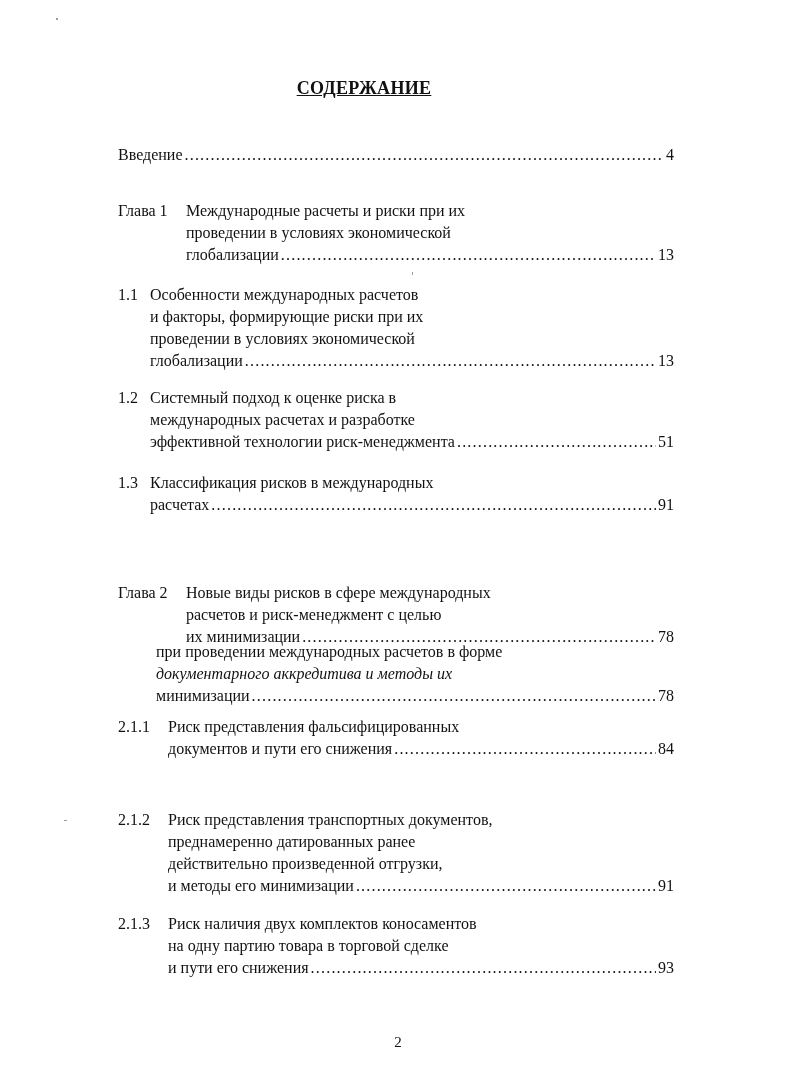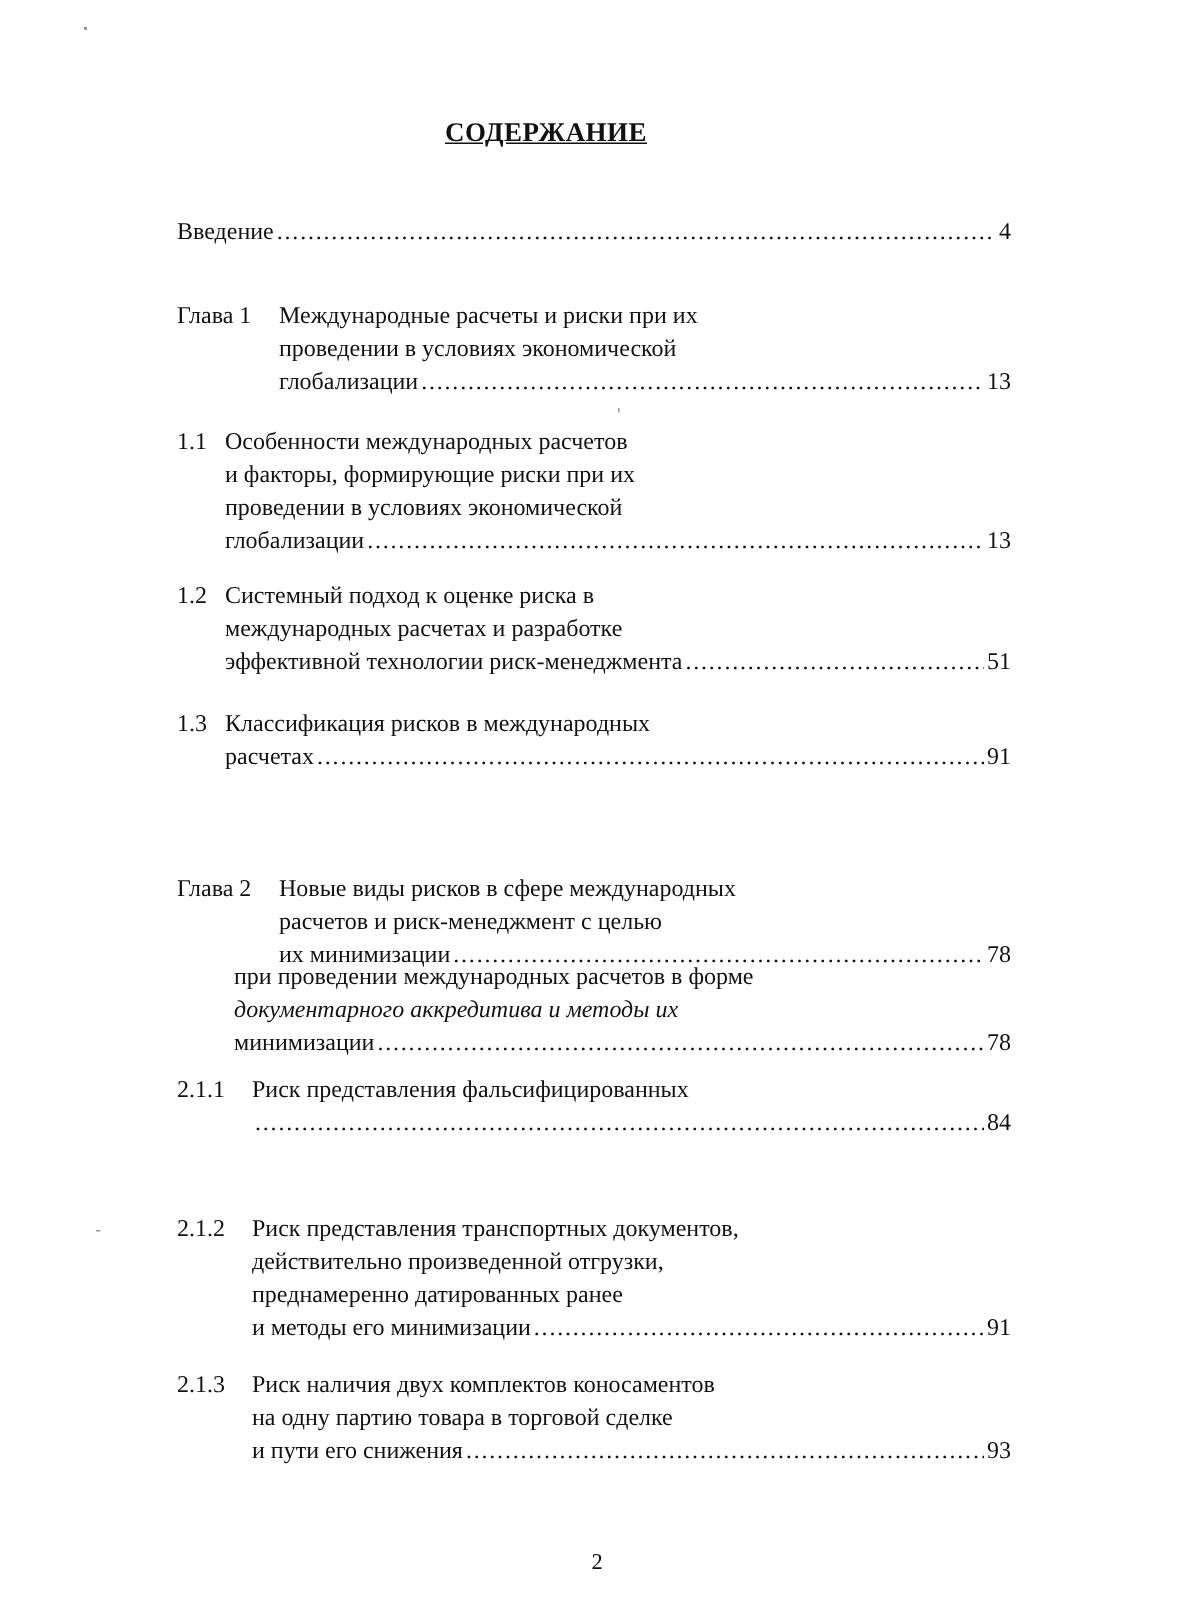--- a/index.html
+++ b/index.html
@@ -134,35 +134,36 @@
     <span class="pg">78</span>
   </div>
 </div>
 
 <div class="entry" style="top:716px;">
   <div class="line">
     <span class="num" style="width:50px;">2.1.1</span>
     <span>Риск представления фальсифицированных</span>
   </div>
   <div class="line" style="padding-left:50px;">
+    <span>документов и пути его снижения</span>
     <span class="leader"></span>
     <span class="pg">84</span>
   </div>
 </div>
 
 <div class="entry" style="top:809px;">
   <div class="line">
     <span class="num" style="width:50px;">2.1.2</span>
     <span>Риск представления транспортных документов,</span>
   </div>
   <div class="line" style="padding-left:50px;">
-    <span>действительно произведенной отгрузки,</span>
+    <span>преднамеренно датированных ранее</span>
   </div>
   <div class="line" style="padding-left:50px;">
-    <span>преднамеренно датированных ранее</span>
+    <span>действительно произведенной отгрузки,</span>
   </div>
   <div class="line" style="padding-left:50px;">
     <span>и методы его минимизации</span>
     <span class="leader"></span>
     <span class="pg">91</span>
   </div>
 </div>
 
 <div class="entry" style="top:913px;">
   <div class="line">

